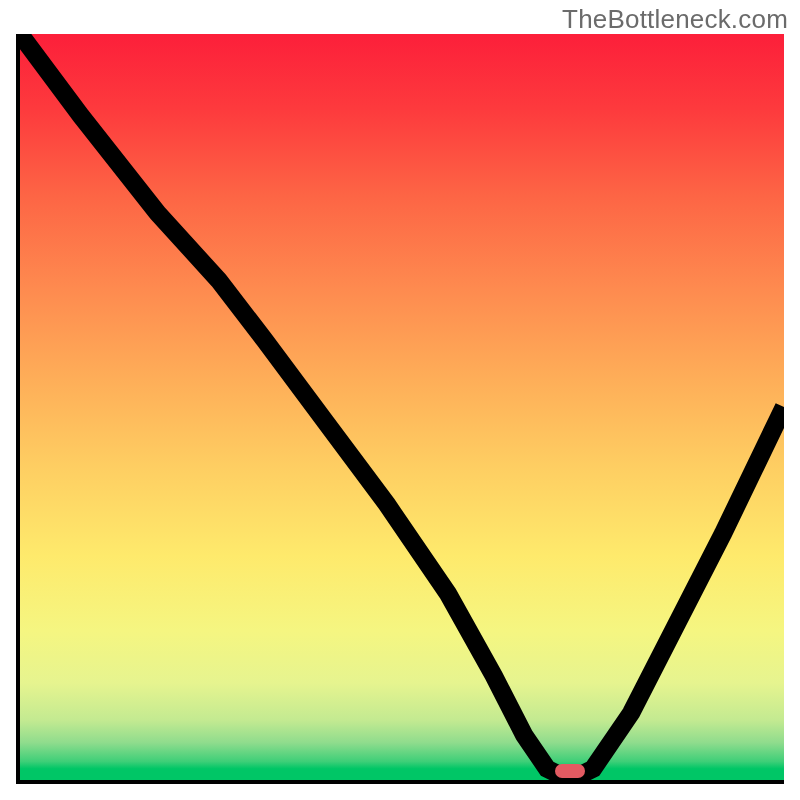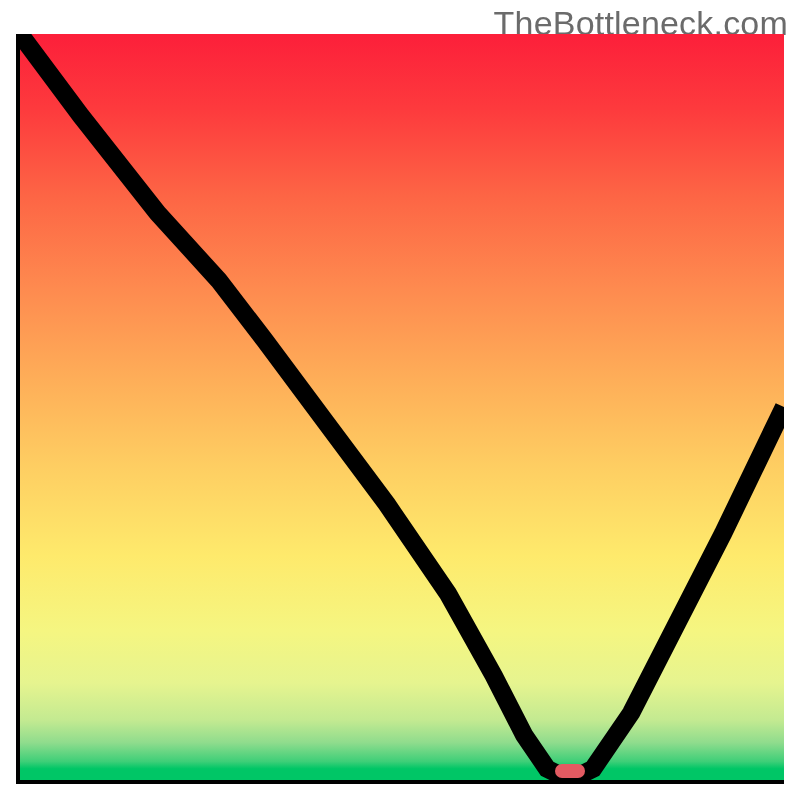--- a/index.html
+++ b/index.html
@@ -12,21 +12,21 @@
   }
   .chart-wrap {
     position: relative;
     width: 800px;
     height: 800px;
   }
   .watermark {
     position: absolute;
     top: 4px;
     right: 12px;
-    font-size: 34px;
+    font-size: 26px;
     color: #6b6b6b;
     font-weight: 400;
     letter-spacing: 0.2px;
   }
   .plot-area {
     position: absolute;
     left: 16px;
     top: 34px;
     width: 768px;
     height: 750px;

